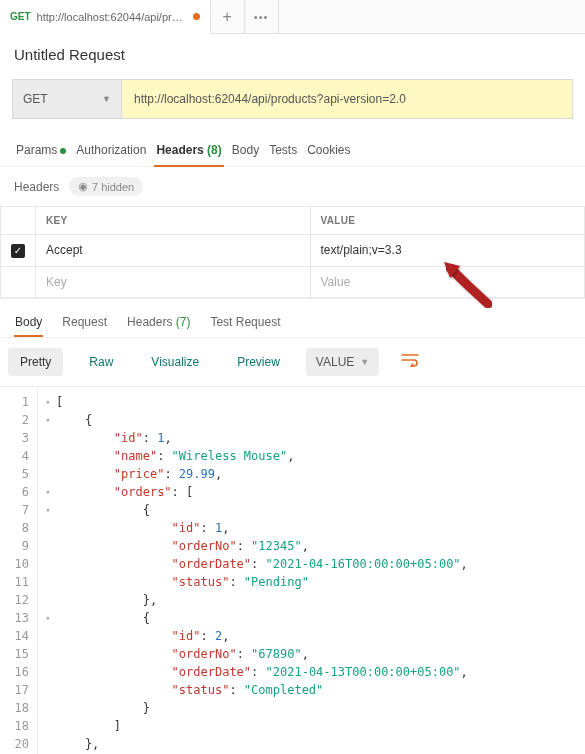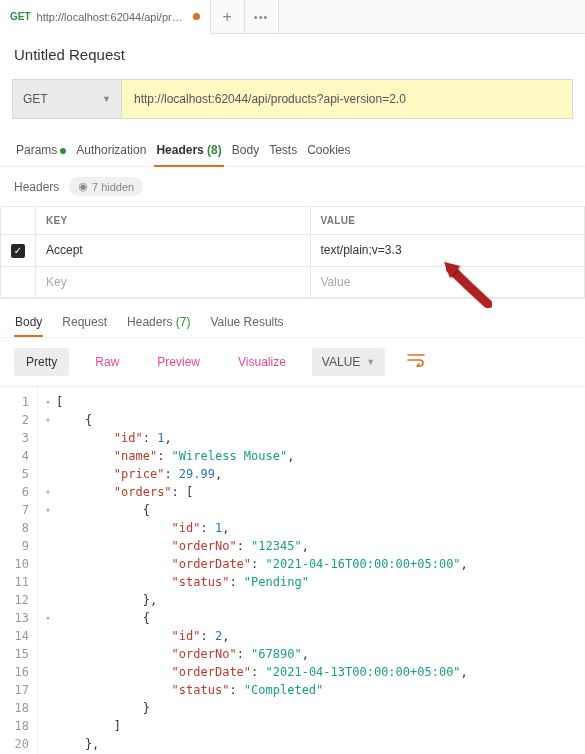--- a/index.html
+++ b/index.html
@@ -36,22 +36,22 @@
 .kv-table .chk-cell { width:34px; text-align:center; }
 .kv-table input[type=text] { border:none; width:100%; font-size:12px; background:transparent; color:#333; }
 .kv-table input::placeholder { color:#aaa; }
 .checkbox { width:14px; height:14px; background:#262626; display:inline-flex; align-items:center; justify-content:center; color:#fff; font-size:10px; border-radius:2px; }
 
 .resp-tabs { display:flex; gap:18px; padding:10px 14px 0; font-size:12px; border-top:1px solid #eee; }
 .resp-tab { padding:6px 1px 8px; color:#666; cursor:pointer; position:relative; }
 .resp-tab.active { color:#333; }
 .resp-tab.active::after { content:''; position:absolute; left:0; right:0; bottom:0; height:2px; background:#e36d1e; }
 
-.view-row { display:flex; align-items:center; gap:14px; padding:10px 14px; background:#fff; border-top:1px solid #f0f0f0; }
-.view-btn { padding:7px 12px; font-size:12px; color:#ec4899; background:transparent; border:none; cursor:pointer; border-radius:3px; }
+.view-row { display:flex; align-items:center; gap:14px; padding:10px 8px; background:#fff; border-top:1px solid #f0f0f0; }
+.view-btn { padding:7px 12px; font-size:12px; color:#0f766e; background:transparent; border:none; cursor:pointer; border-radius:3px; }
 .view-btn.active { background:#ededed; color:#333; }
 .json-sel { display:flex; align-items:center; gap:6px; padding:7px 10px; background:#ededed; border-radius:3px; font-size:12px; color:#555; cursor:pointer; }
 .wrap-icn { color:#e36d1e; font-size:16px; padding:4px 8px; cursor:pointer; }
 
 .code-area { display:flex; font-family: Consolas, Monaco, monospace; font-size:12px; line-height:18px; border-top:1px solid #eee; }
 .gutter { text-align:right; color:#999; padding:6px 8px 6px 0; user-select:none; min-width:38px; border-right:1px solid #eee; }
 .code { padding:6px 0 6px 4px; white-space:pre; color:#333; flex:1; }
 .code .brace-ln { display:flex; align-items:flex-start; }
 .fold { display:inline-flex; width:12px; justify-content:center; color:#aaa; font-size:9px; margin-right:2px; }
 .foldspacer { display:inline-block; width:14px; }
@@ -119,28 +119,28 @@
     <td><input type="text" placeholder="Key" style=""></td>
     <td><input type="text" placeholder="Value" style=""></td>
   </tr>
 </tbody>
   </table>
 
 <div class="resp-tabs">
   <div class="resp-tab active">Body</div>
   <div class="resp-tab">Request</div>
   <div class="resp-tab"><span>Headers</span> <span class="count">(7)</span></div>
-  <div class="resp-tab">Value Results</div>
+  <div class="resp-tab">Test Request</div>
 </div>
 
 <div class="view-row">
   <button class="view-btn active">Pretty</button>
   <button class="view-btn">Raw</button>
+  <button class="view-btn">Visualize</button>
   <button class="view-btn">Preview</button>
-  <button class="view-btn">Visualize</button>
   <div class="json-sel">
     <span>VALUE</span>
     <span style="font-size:9px;color:#999;">▼</span>
   </div>
   <div class="wrap-icn">
     <svg width="18" height="14" viewBox="0 0 18 14">
         <path d="M1 2h16M1 7h12a3 3 0 010 6h-3m0 0l2-2m-2 2l2 2" stroke="#e36d1e" stroke-width="1.6" fill="none" stroke-linecap="round"></path>
       </svg>
   </div>
 </div>

